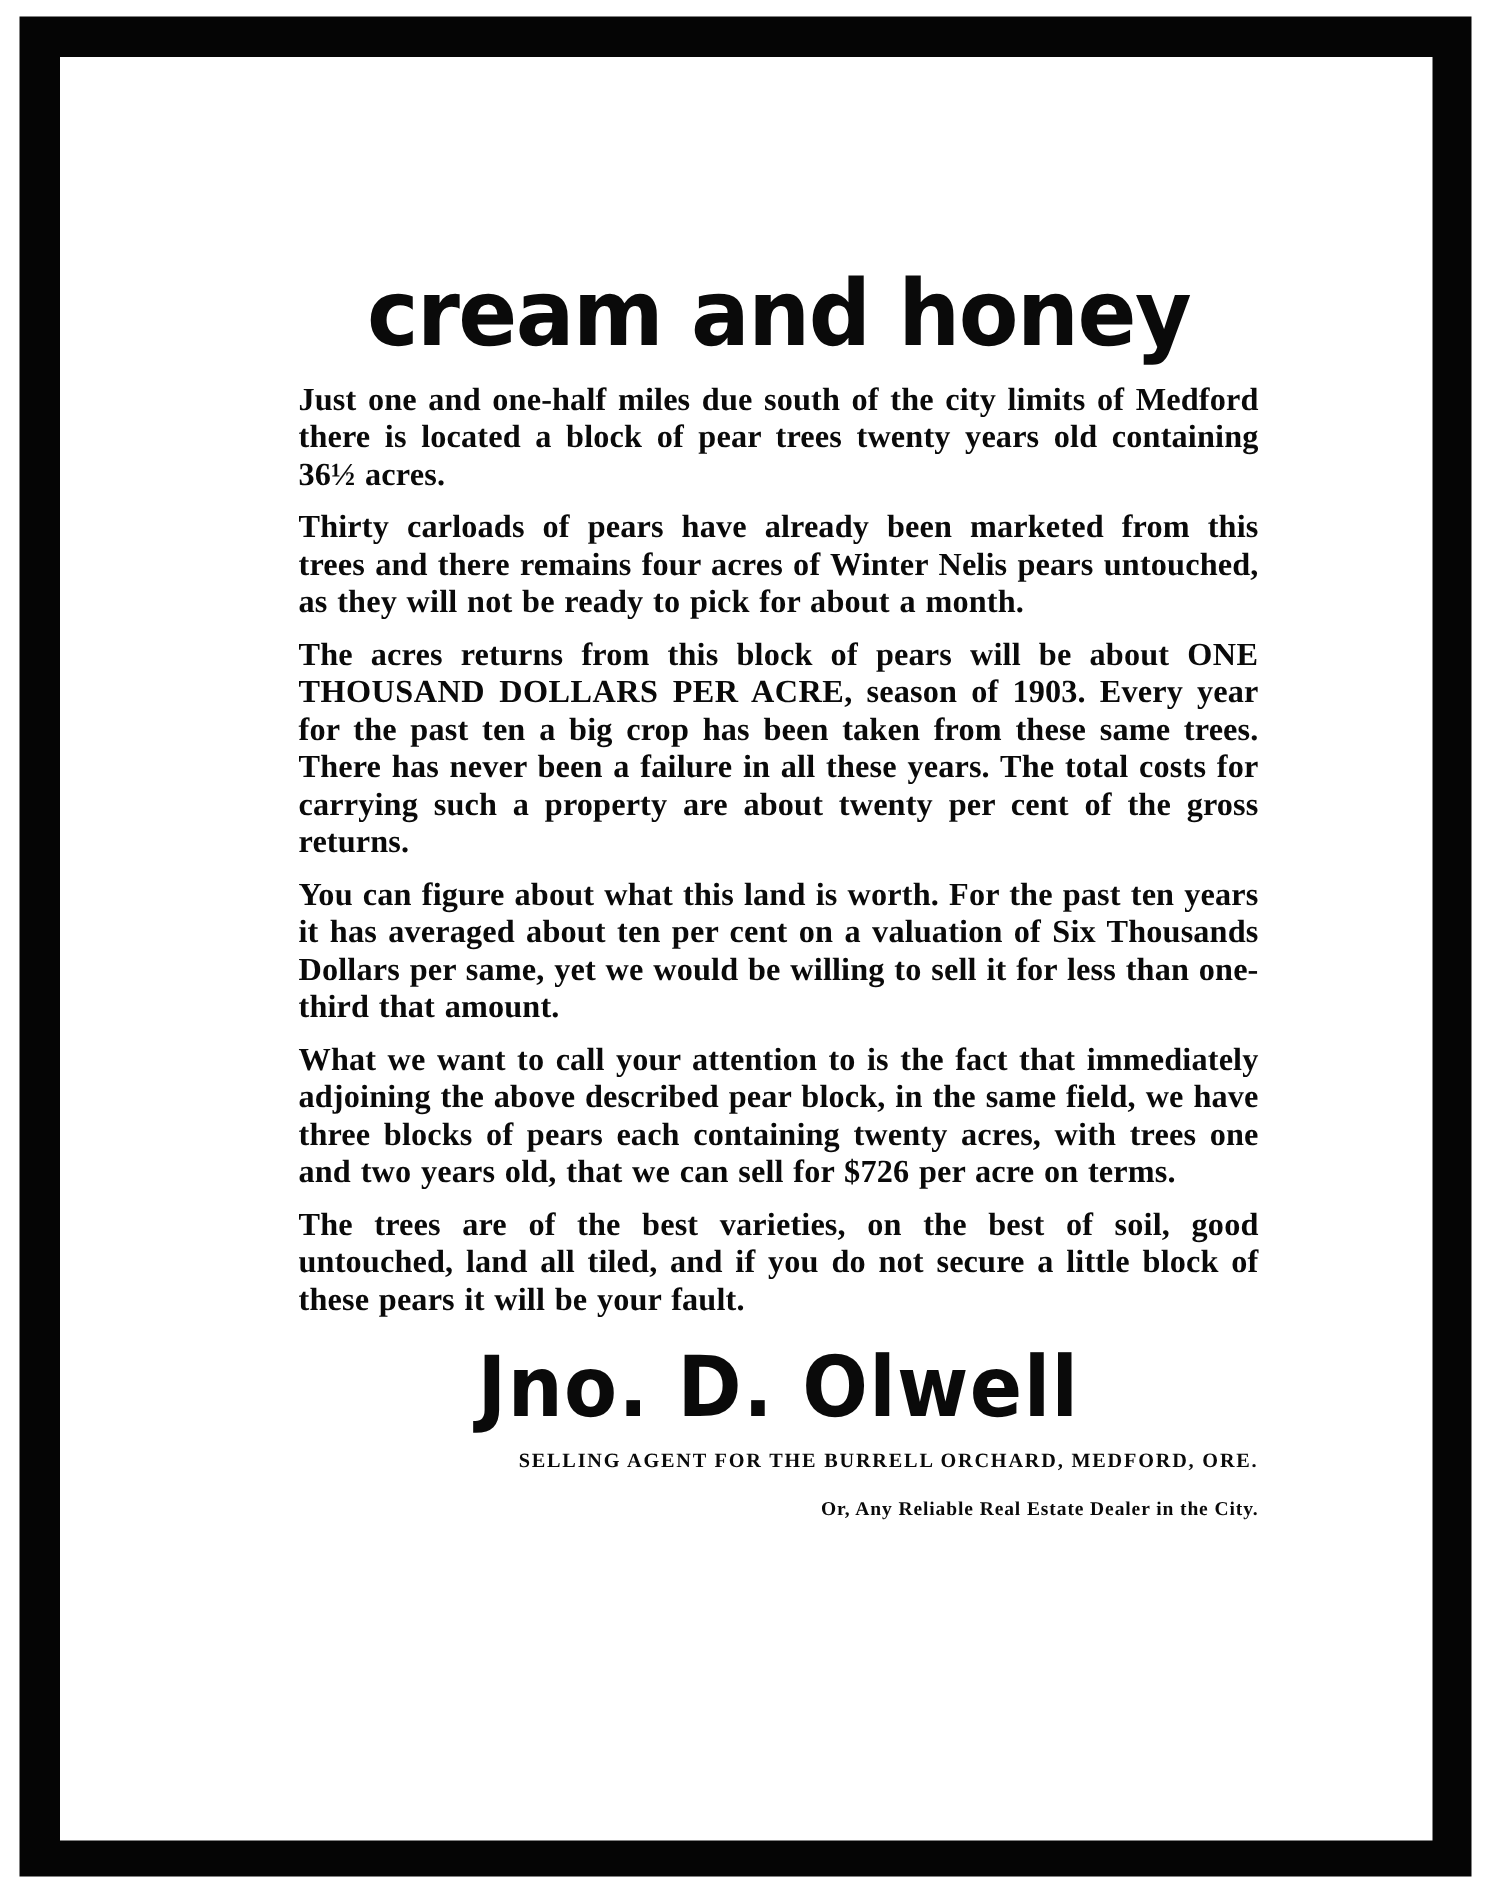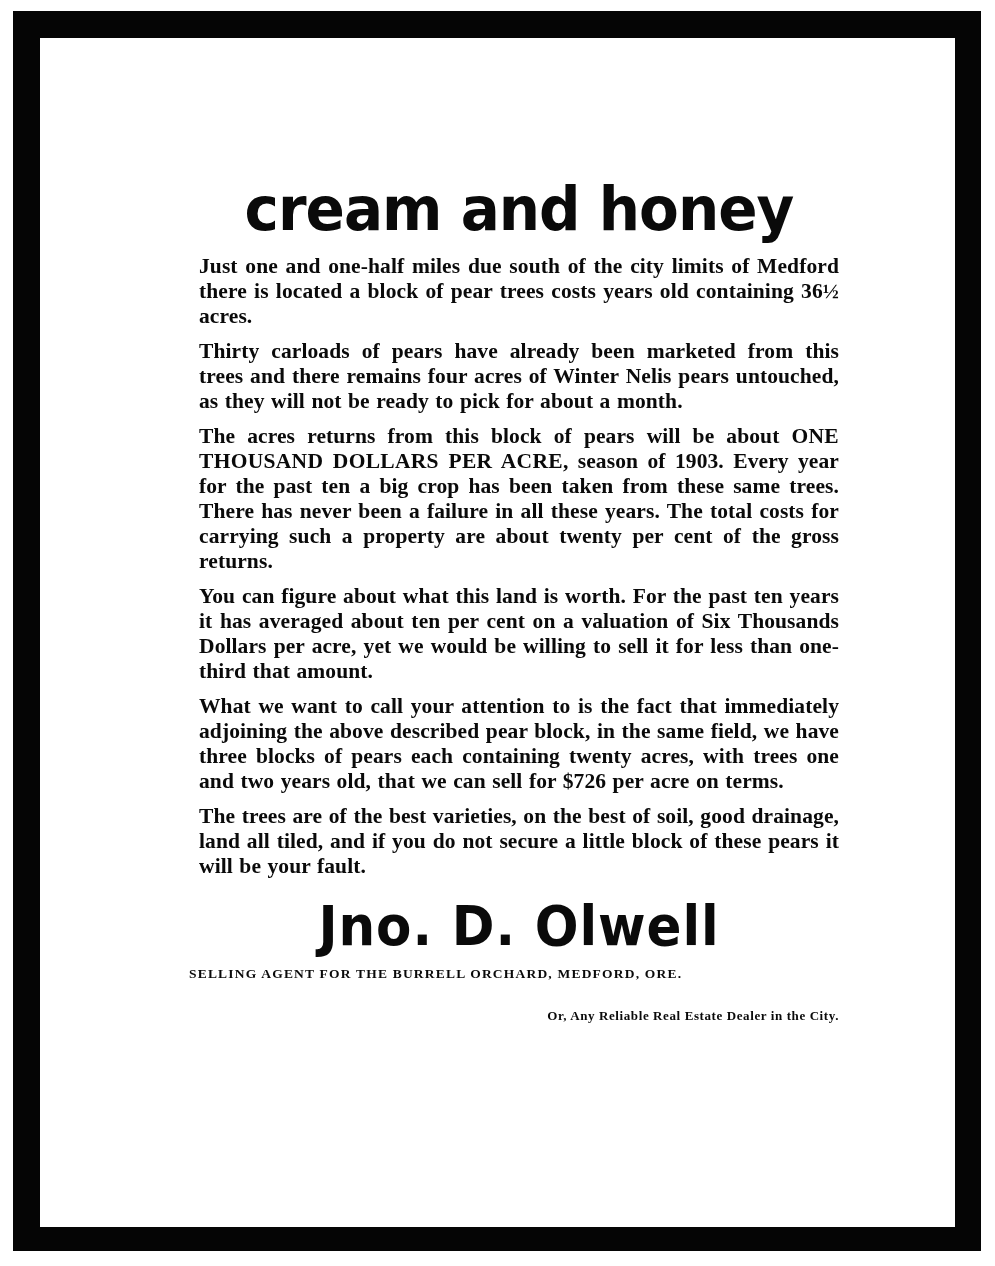--- a/index.html
+++ b/index.html
@@ -65,54 +65,54 @@
       text-align: center;
       line-height: 66px;
       margin: 14px 0 6px 0;
       letter-spacing: 1px;
       transform: scaleX(0.92);
     }
     .agent-line {
       font-family: "Liberation Serif", "DejaVu Serif", serif;
       font-weight: bold;
       font-size: 13.5px;
-      text-align: left;
+      text-align: right;
       letter-spacing: 1.2px;
       line-height: 18px;
-      margin: 0 0 24px -10px;
+      margin: 0 0 14px -10px;
       white-space: nowrap;
     }
     .dealer-line {
       font-family: "Liberation Serif", "DejaVu Serif", serif;
       font-weight: bold;
       font-size: 13px;
       text-align: right;
       letter-spacing: 0.6px;
       line-height: 18px;
       margin: 0;
     }
   </style>
 </head>
 <body>
 
 <div class="frame"></div>
 
 <div class="content">
   <h1 class="headline">cream and honey</h1>
 
-  <p class="para">Just one and one-half miles due south of the city limits of Medford there is located a block of pear trees costs years old containing 36½ acres.</p>
+  <p class="para">Just one and one-half miles due south of the city limits of Medford there is located a block of pear trees twenty years old containing 36½ acres.</p>
 
   <p class="para">Thirty carloads of pears have already been marketed from this trees and there remains four acres of Winter Nelis pears untouched, as they will not be ready to pick for about a month.</p>
 
   <p class="para"><span>The acres returns from this block of pears will be about </span><span class="emph">ONE THOUSAND DOLLARS PER ACRE</span><span>, season of 1903. Every year for the past ten a big crop has been taken from these same trees. There has never been a failure in all these years. The total costs for carrying such a property are about twenty per cent of the gross returns.</span></p>
 
-  <p class="para">You can figure about what this land is worth. For the past ten years it has averaged about ten per cent on a valuation of Six Thousands Dollars per acre, yet we would be willing to sell it for less than one-third that amount.</p>
+  <p class="para">You can figure about what this land is worth. For the past ten years it has averaged about ten per cent on a valuation of Six Thousands Dollars per same, yet we would be willing to sell it for less than one-third that amount.</p>
 
   <p class="para">What we want to call your attention to is the fact that immediately adjoining the above described pear block, in the same field, we have three blocks of pears each containing twenty acres, with trees one and two years old, that we can sell for $726 per acre on terms.</p>
 
-  <p class="para">The trees are of the best varieties, on the best of soil, good drainage, land all tiled, and if you do not secure a little block of these pears it will be your fault.</p>
+  <p class="para">The trees are of the best varieties, on the best of soil, good untouched, land all tiled, and if you do not secure a little block of these pears it will be your fault.</p>
 
   <div class="signature">Jno. D. Olwell</div>
 
   <div class="agent-line">SELLING AGENT FOR THE BURRELL ORCHARD, MEDFORD, ORE.</div>
 
   <div class="dealer-line">Or, Any Reliable Real Estate Dealer in the City.</div>
 </div>
 
 </body></html>

